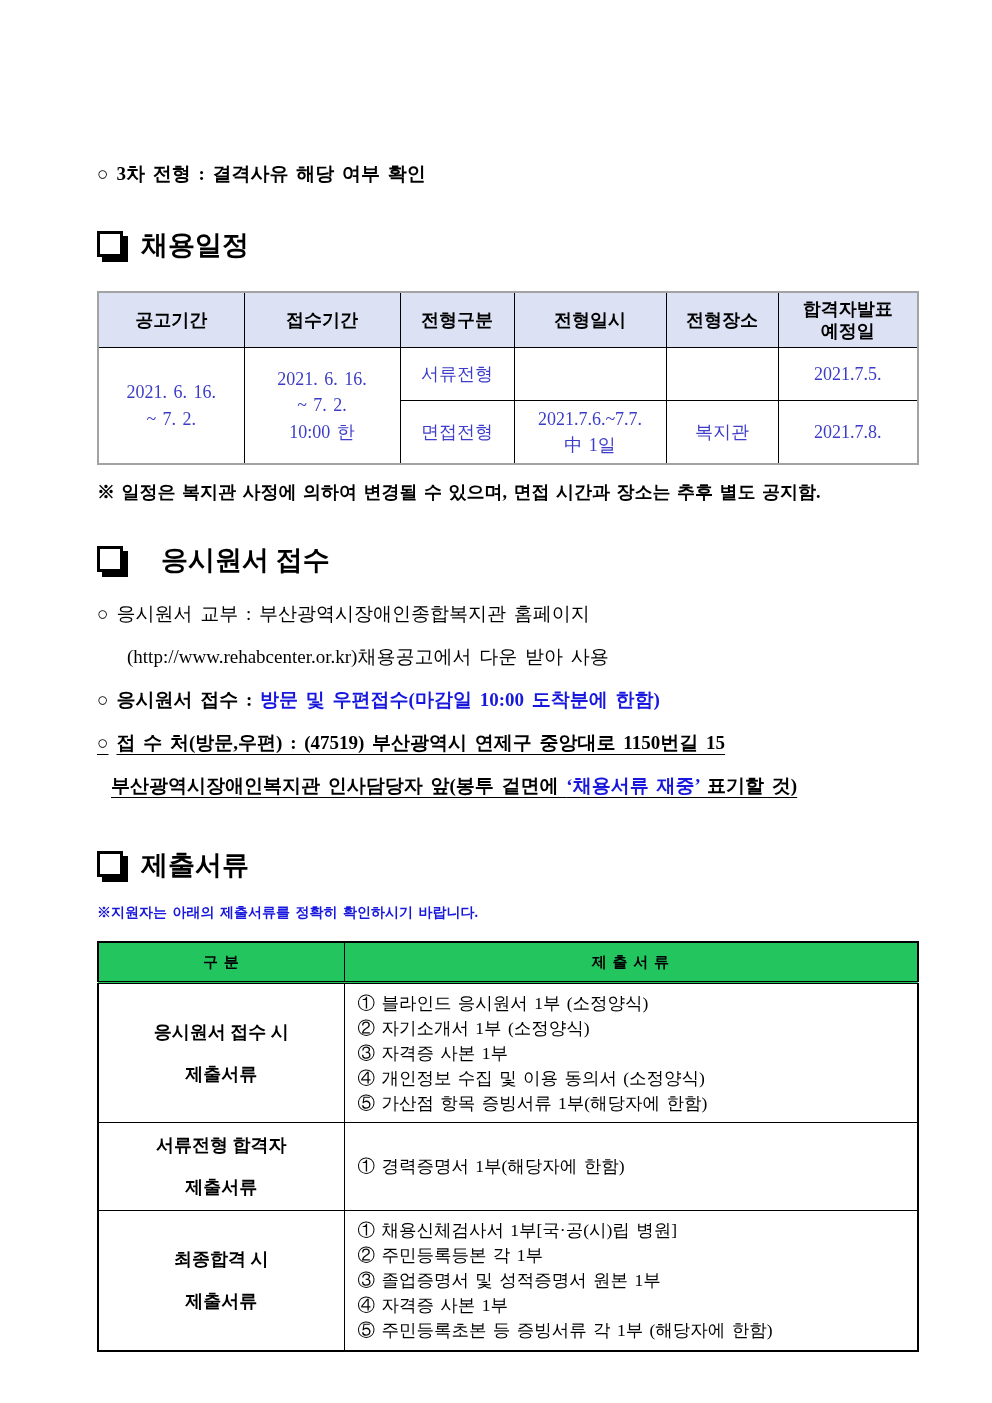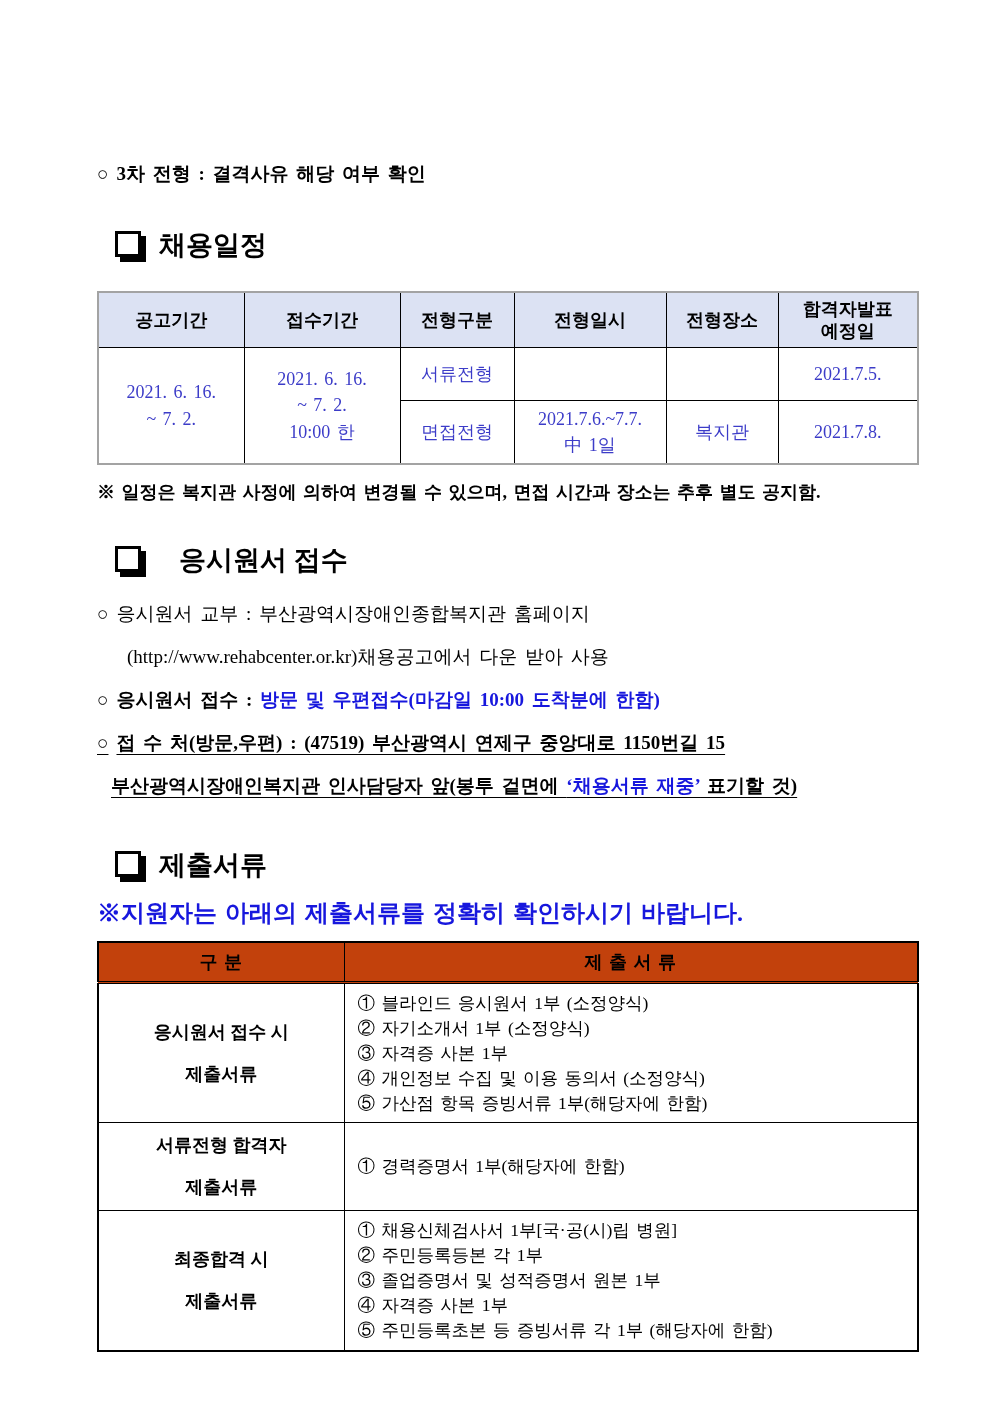--- a/index.html
+++ b/index.html
@@ -7,21 +7,21 @@
     width:992px; height:1403px; background:#ffffff; overflow:hidden;
     font-family:"Liberation Serif","DejaVu Serif",serif; color:#000;
   }
   .content { width:820px; margin-left:97px; padding-top:116px; }
 
   
   .intro-line { font-size:19px; font-weight:bold; word-spacing:3px; line-height:27px;margin-top:44px; }
   .circle-marker { font-weight:bold; margin-right:8px; }
 
   
-  .section-heading { display:flex; align-items:center; gap:18px; font-size:27px; font-weight:bold;margin-left:18px; }
+  .section-heading { display:flex; align-items:center; gap:18px; font-size:27px; font-weight:bold; }
   .square-icon { width:20px; height:20px; background:#fff; border:3px solid #000;
                  box-shadow:5px 5px 0 #000; flex:0 0 auto; margin-bottom:3px; }
   .h1 { margin-top:40px; }
   .h2 { margin-top:36px;gap:38px; }
   .h3 { margin-top:48px; }
 
   
   table { border-collapse:collapse; table-layout:fixed; width:820px; }
   table.schedule { margin-top:28px; border:2px solid #a3a3a3; }
   table.schedule th, table.schedule td { border:1px solid #000; text-align:center; vertical-align:middle; }
@@ -40,27 +40,27 @@
   
   .apply-line { font-size:19px; line-height:27px; margin-top:16px; word-spacing:3px; }
   .apply-line.first { margin-top:22px; }
   .indent-url { padding-left:30px; }
   .indent-sm { padding-left:14px; }
   .bold-line { font-weight:bold; }
   .underline-line { text-decoration:underline; text-underline-offset:5px; text-decoration-thickness:1px; }
   .blue-strong { color:#1717dd; font-weight:bold; }
 
   
-  .submission-note { margin-top:16px; font-size:24px; font-weight:bold; color:#1717dd; word-spacing:2px; line-height:28px; }
+  .submission-note { margin-top:16px; font-size:14px; font-weight:bold; color:#1717dd; word-spacing:2px; line-height:28px; }
 
   
   table.submission { margin-top:14px; border:2px solid #000; }
   table.submission th, table.submission td { border:1px solid #000; vertical-align:middle; }
   table.submission th {
-    background:#c2410c; height:36px; font-size:18px; font-weight:bold;
+    background:#22c55e; height:36px; font-size:15px; font-weight:bold;
     text-align:center; border-bottom:3px double #000; letter-spacing:1px;
   }
   td.category-cell {
     text-align:center; font-weight:bold; font-size:18px; white-space:pre-line; line-height:2.35;
   }
   td.items-cell { padding:4px 6px 4px 13px; font-size:17.5px; }
   .doc-item { line-height:25px; word-spacing:2px; }
   tr.sub-row-1 td { height:130px; }
   tr.sub-row-2 td { height:62px; }
   tr.sub-row-3 td { height:131px; }

